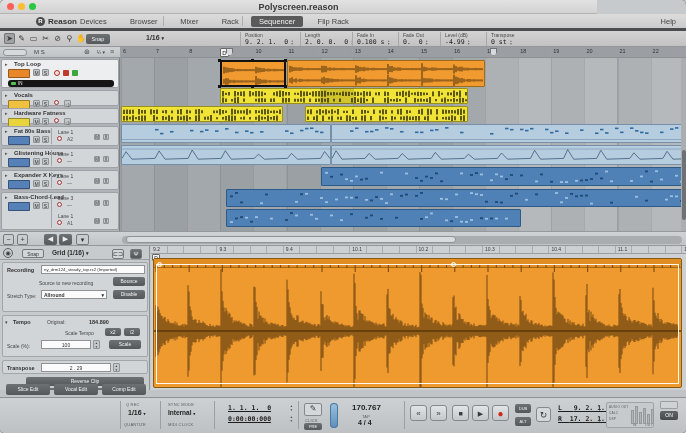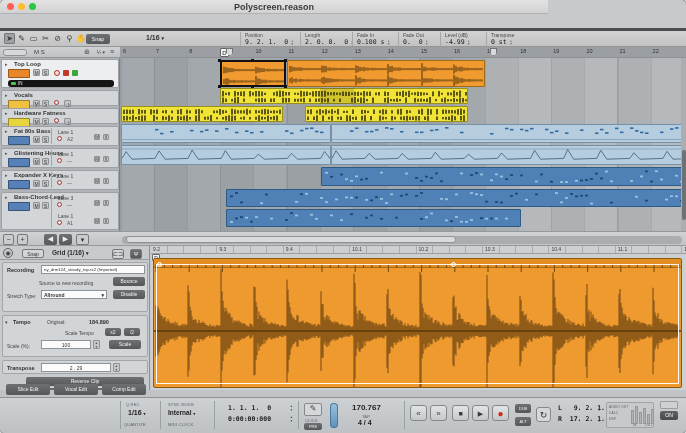--- a/index.html
+++ b/index.html
@@ -1,20 +1,20 @@
 <!DOCTYPE html>
 <html><head>
 <meta charset="utf-8">
 <style>
   html,body{margin:0;padding:0;background:#e9e9e9;font-family:"Liberation Sans",sans-serif;}
   *{box-sizing:border-box;}
   .window{position:relative;width:686px;height:433px;background:#c6cacd;overflow:hidden;border-radius:5px;box-shadow:0 0 0 1px #9a9a9a;}
   .abs{position:absolute;}
   
-  .titlebar{left:0;top:0;width:548px;height:14px;background:linear-gradient(#e2e2e2,#d2d2d2);border-bottom:1px solid #b2b2b2;}
+  .titlebar{left:0;top:0;width:597px;height:14px;background:linear-gradient(#e2e2e2,#d2d2d2);border-bottom:1px solid #b2b2b2;}
   .tl{width:7px;height:7px;border-radius:50%;top:3px;}
   .title{width:100%;text-align:center;font-size:9px;font-weight:bold;color:#3b3b3b;top:2px;}
   
   .navbar{left:0;top:14px;width:686px;height:14px;background:linear-gradient(#dcdcdc,#cbcbcb);}
   .brand{left:36px;top:2px;height:10px;font-size:8px;font-weight:bold;color:#333;display:flex;align-items:center;gap:3px;}
   .brand .logo{width:9px;height:9px;border-radius:50%;background:#4a4a4a;color:#fff;font-size:6px;text-align:center;line-height:9px;}
   .nav-btn{top:1.5px;height:11px;padding:0 8px;font-size:7.5px;color:#444;line-height:11px;border-radius:2px;}
   .nav-btn.active{background:#5a5a5a;color:#f2f2f2;}
   .nav-sep{top:2px;width:1px;height:10px;background:#adadad;}
   .help{right:10px;top:2.5px;font-size:7.5px;color:#444;}
@@ -90,41 +90,58 @@
   .ernum{position:absolute;top:0;font-size:5px;color:#3a3a3a;}
   .bigclip{position:absolute;left:2px;top:12px;width:529px;height:130px;background:#ef9a2f;border:1px solid #8a5a10;border-radius:2px;}
   .slicestrip{position:absolute;left:0;top:0;width:100%;height:9px;background:#e18d22;border-bottom:1px solid #a86a12;}
   .wframe{position:absolute;left:2px;top:5px;right:2px;bottom:3px;border:1px solid rgba(255,255,255,.95);}
   .whandle{position:absolute;width:5px;height:5px;border:1px solid #fff;border-radius:50%;background:rgba(255,255,255,.25);}
   
   .transport{left:0;top:397px;width:686px;height:36px;background:linear-gradient(#cdd1d4,#bdc1c4);border-top:1px solid #8d9194;}
   .tsep{top:3px;width:1px;height:28px;background:#9ba0a3;}
   .tlab{position:absolute;font-size:4px;color:#5a5e61;letter-spacing:.2px;}
   .tval{position:absolute;font-size:7px;font-weight:bold;color:#222;}
-  .tmono{font-family:"DejaVu Sans Mono",monospace;font-weight:bold;color:#1d1d1d;font-size:6.5px;white-space:pre;}
+  .tmono{font-family:"DejaVu Sans Mono",monospace;font-weight:bold;color:#1d1d1d;font-size:6.5px;white-space:pre;text-decoration:underline;}
   .tbtn{position:absolute;top:7px;width:17px;height:16px;background:linear-gradient(#e2e5e7,#c4c8cb);border:1px solid #85898c;border-radius:3px;text-align:center;font-size:8px;line-height:15px;color:#3a3a3a;}
   .tbtn.rec{color:#cf2a18;font-size:10px;}
   .minidark{position:absolute;width:16px;height:9px;background:linear-gradient(#6d7174,#54585b);border-radius:2px;color:#eee;font-size:4px;text-align:center;line-height:9px;}
   .meterblk{position:absolute;left:606px;top:4px;width:48px;height:26px;border:1px solid #a0a4a7;border-radius:2px;background:#c6cacd;}
   .mbar{position:absolute;bottom:3px;width:3px;background:#b0b4b7;border:0.5px solid #94989b;}
   .onbtn{position:absolute;left:660px;top:13px;width:18px;height:9px;background:linear-gradient(#5e6265,#474b4e);border-radius:2px;color:#fff;font-size:5px;text-align:center;line-height:9px;}
   .patbox{position:absolute;left:660px;top:3px;width:18px;height:8px;border:1px solid #9a9ea1;border-radius:1px;background:#ced2d5;}
 </style>
 </head>
 <body>
 
 <div class="window">
 
   <div class="abs titlebar">
     <div class="abs tl" style="left:7px;background:#ff5f57"></div>
     <div class="abs tl" style="left:18px;background:#febc2e"></div>
     <div class="abs tl" style="left:29px;background:#28c840"></div>
     <div class="abs title">Polyscreen.reason</div>
   </div>
 
+  <div class="abs navbar">
+    <div class="abs brand">
+        <span class="logo">R</span>
+        <span>Reason</span>
+      </div>
+    <div id="nav-items">
+        <div class="abs nav-btn" style="left: 72px;">Devices</div>
+        <div class="abs nav-btn" style="left: 122.1px;">Browser</div>
+        <div class="abs nav-sep" style="left: 163.2px;"></div>
+        <div class="abs nav-btn" style="left: 172.2px;">Mixer</div>
+        <div class="abs nav-btn" style="left: 213.7px;">Rack</div>
+        <div class="abs nav-sep" style="left: 241.9px;"></div>
+        <div class="abs nav-btn active" style="left: 250.9px;">Sequencer</div>
+        <div class="abs nav-btn" style="left: 309.6px;">Flip Rack</div>
+      </div>
+    <div class="abs help">Help</div>
+  </div>
   <div class="abs darkstrip"></div>
 
   <div class="abs toolbar">
     <div id="tb-tools">
         <div class="abs tool active" style="left: 4px;">➤</div>
         <div class="abs tool" style="left: 16px;">✎</div>
         <div class="abs tool" style="left: 28px;">▭</div>
         <div class="abs tool" style="left: 40px;">✂</div>
         <div class="abs tool" style="left: 52px;">⊘</div>
         <div class="abs tool" style="left: 64px;">⚲</div>

